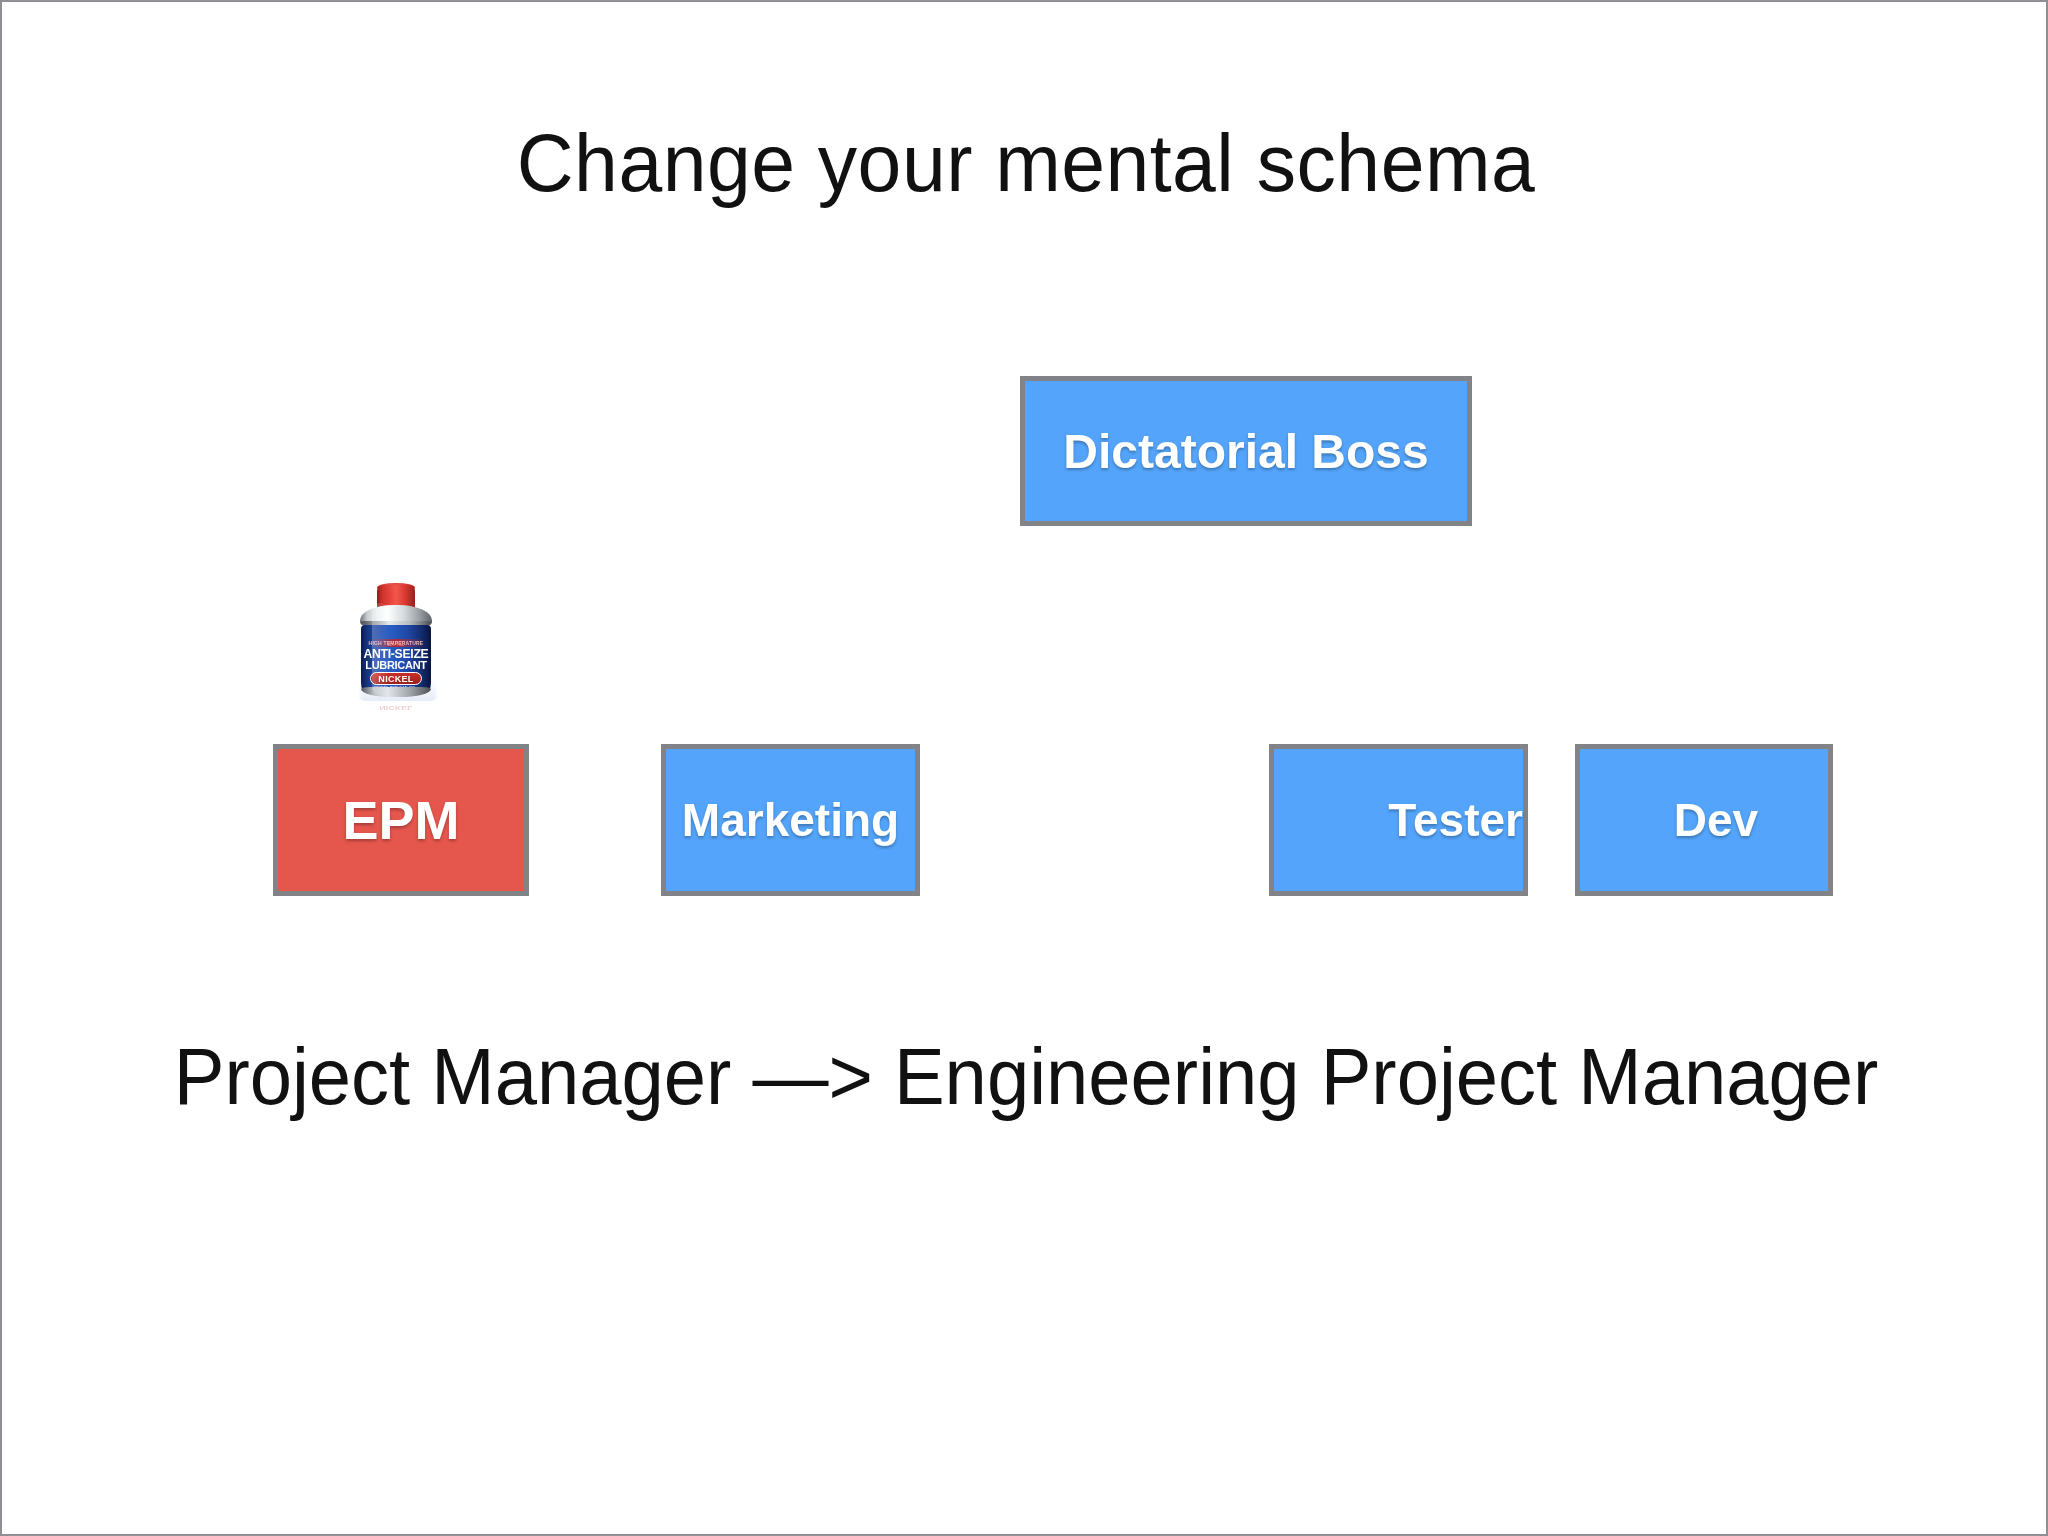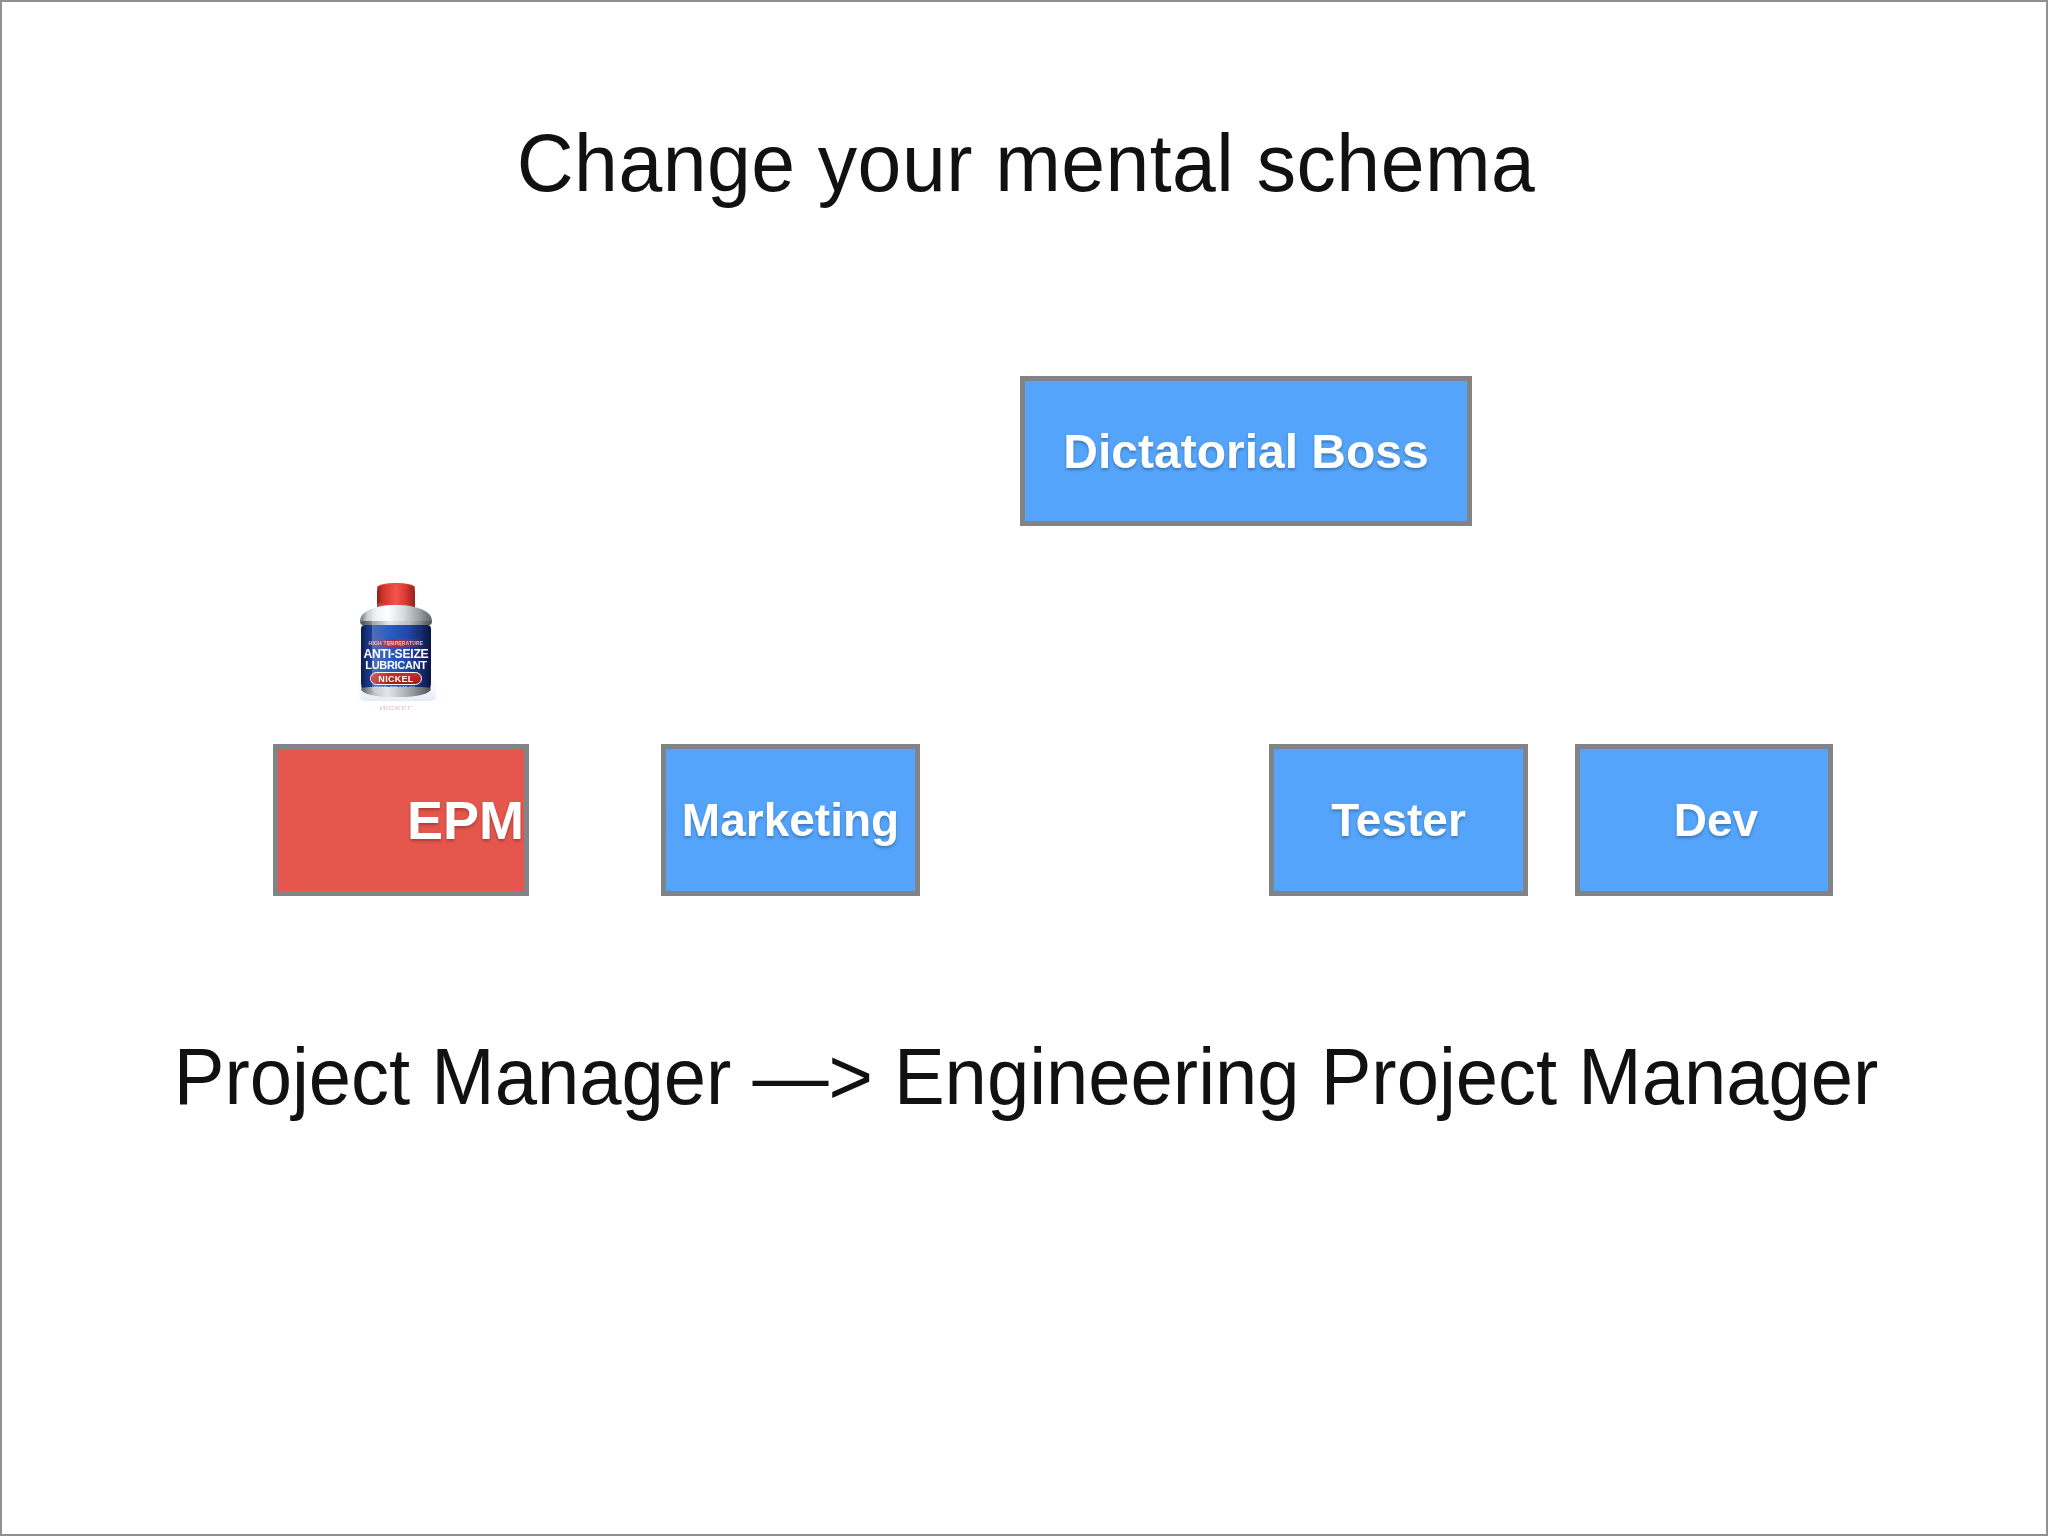--- a/index.html
+++ b/index.html
@@ -63,24 +63,24 @@
   .node-boss {
     left: 1003px;
     top: 374px;
     width: 452px;
     height: 150px;
     font-size: 48px;
   }
 
   .row-node { top: 742px; height: 152px; }
 
-  .node-epm       { left: 271px;  width: 256px; font-size: 54px; justify-content: flex-end; }
+  .node-epm       { left: 271px;  width: 256px; font-size: 54px; }
   .node-marketing { left: 644px;  width: 259px; font-size: 46px; }
   .node-product   { left: 949px;  width: 258px; font-size: 46px; }
-  .node-tester    { left: 1252px; width: 259px; font-size: 46px; }
+  .node-tester    { left: 1252px; width: 259px; font-size: 46px; justify-content: flex-end; }
   .node-dev       { left: 1558px; width: 258px; font-size: 46px; padding-left: 24px; }
 
   
   .can-wrap {
     position: absolute;
     left: 348px;
     top: 583px;
     width: 92px;
     height: 160px;
   }

